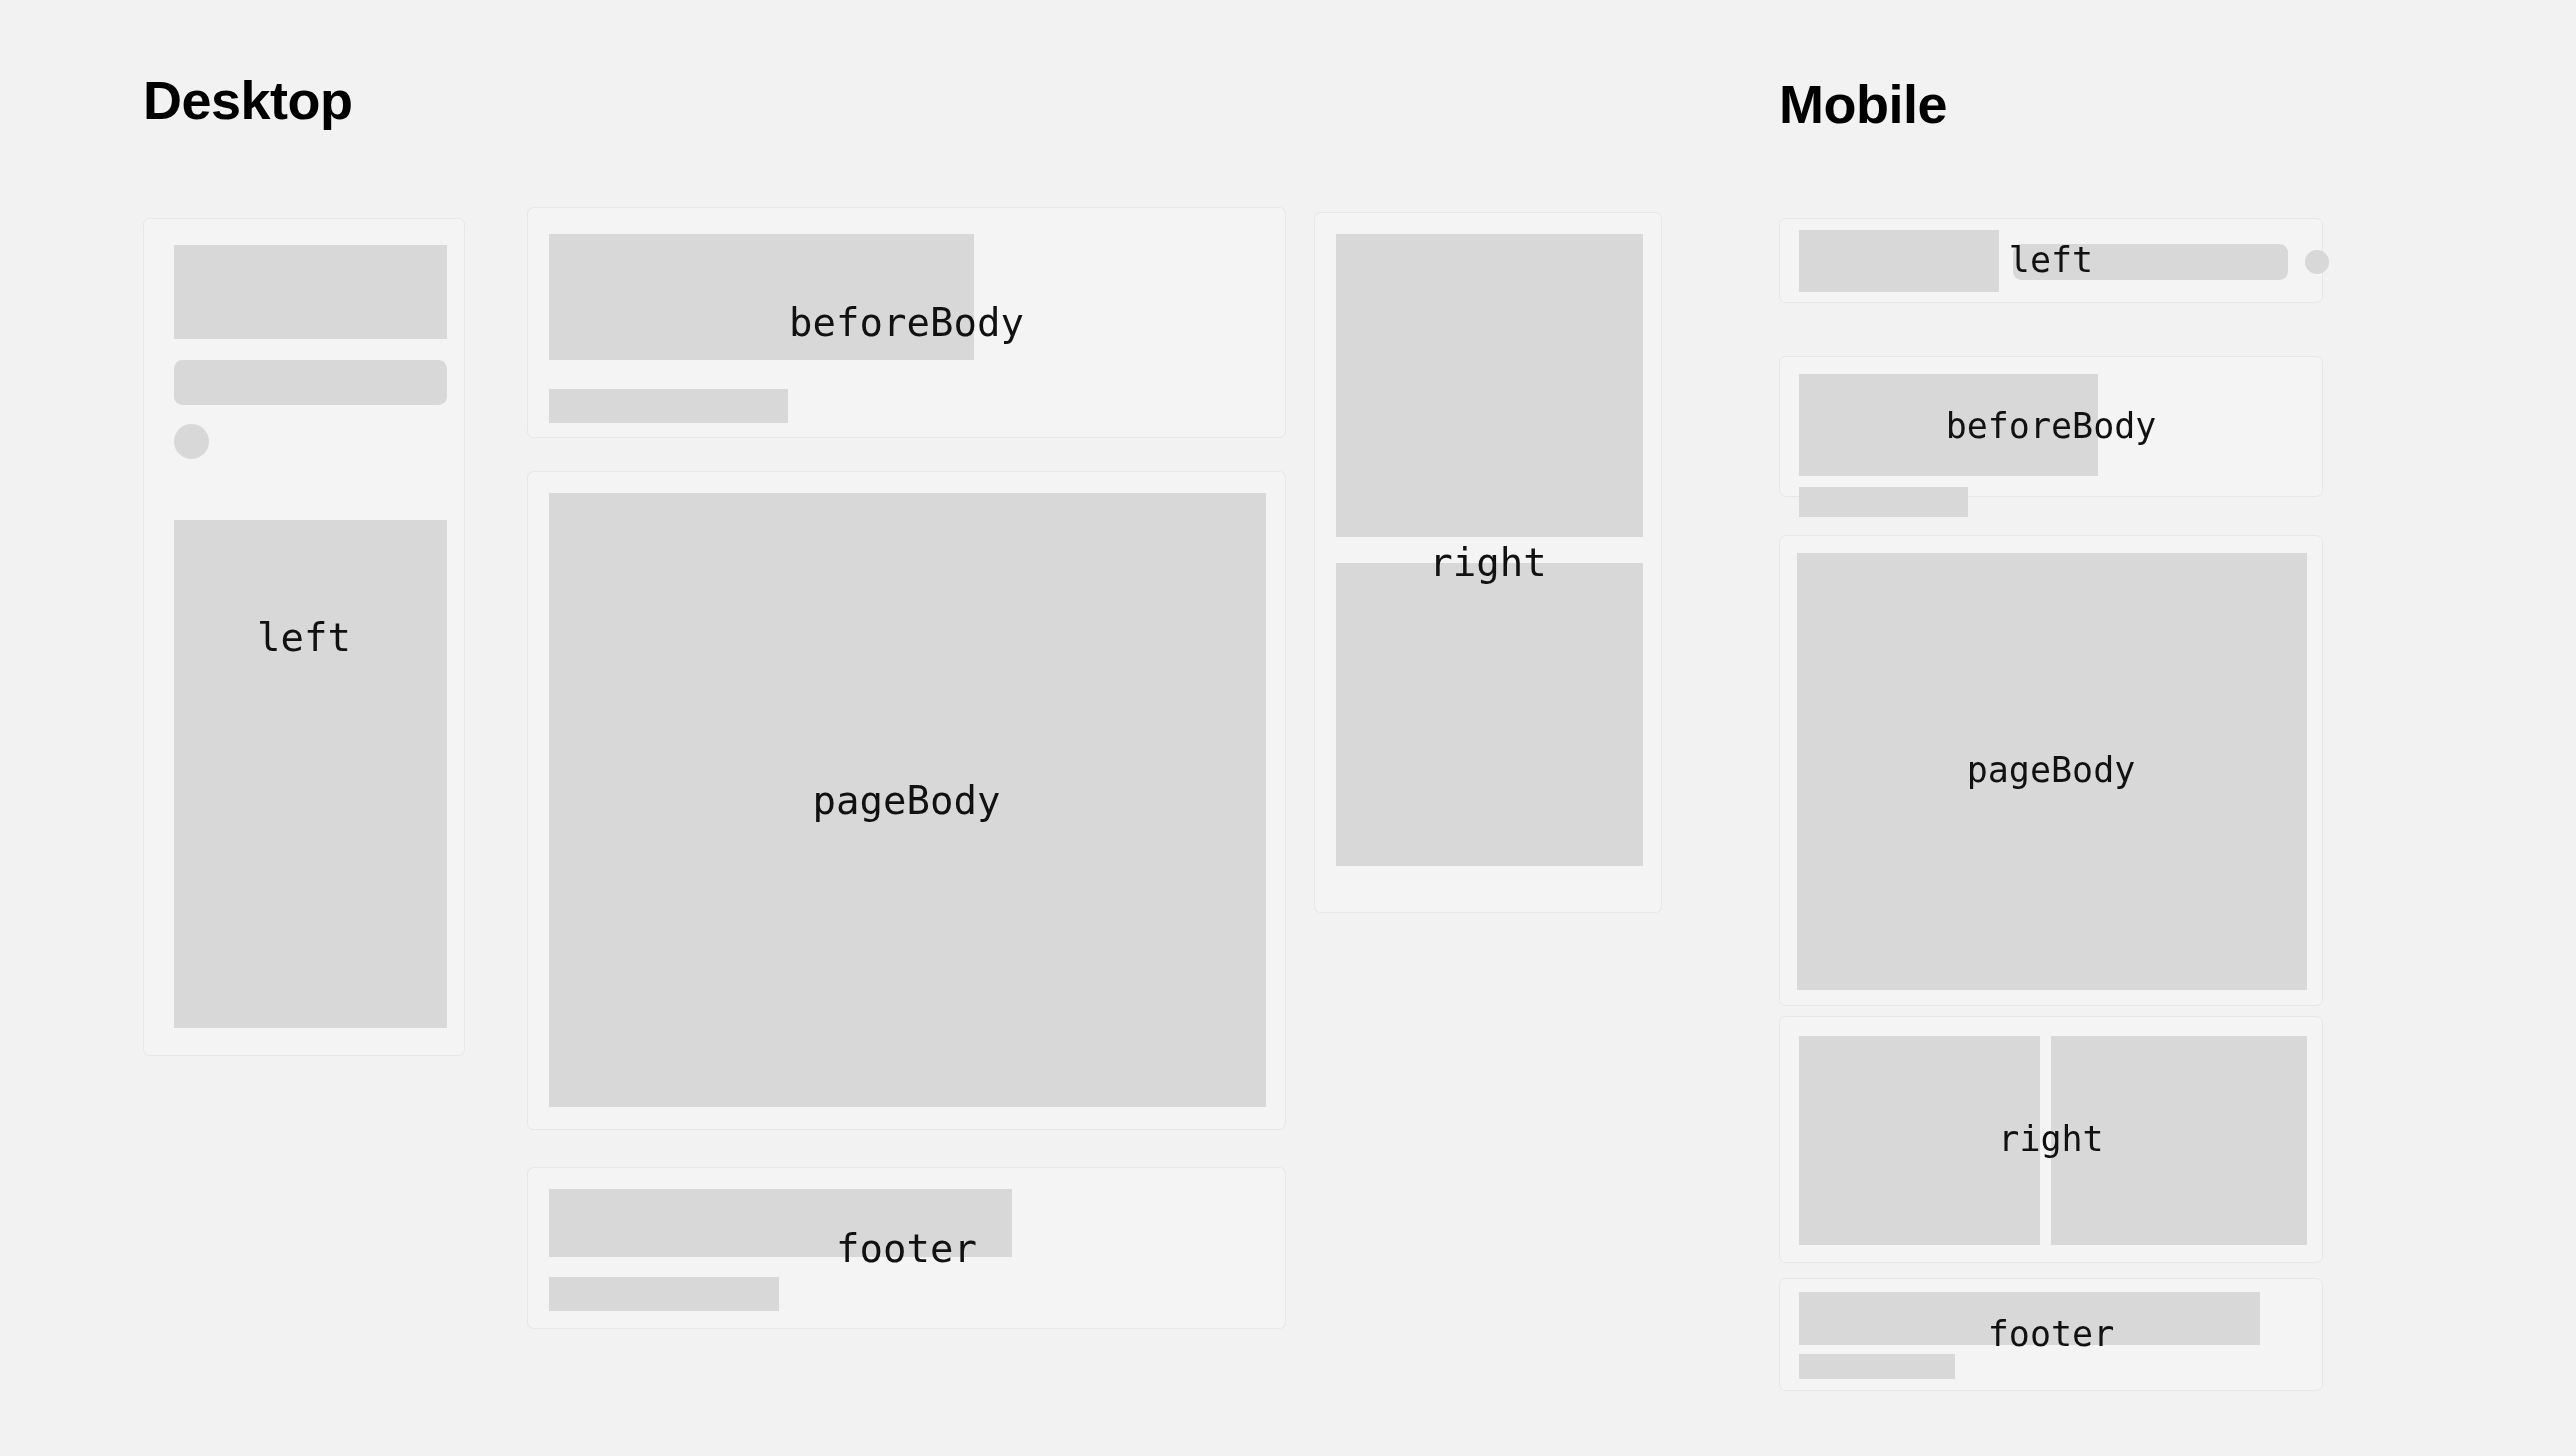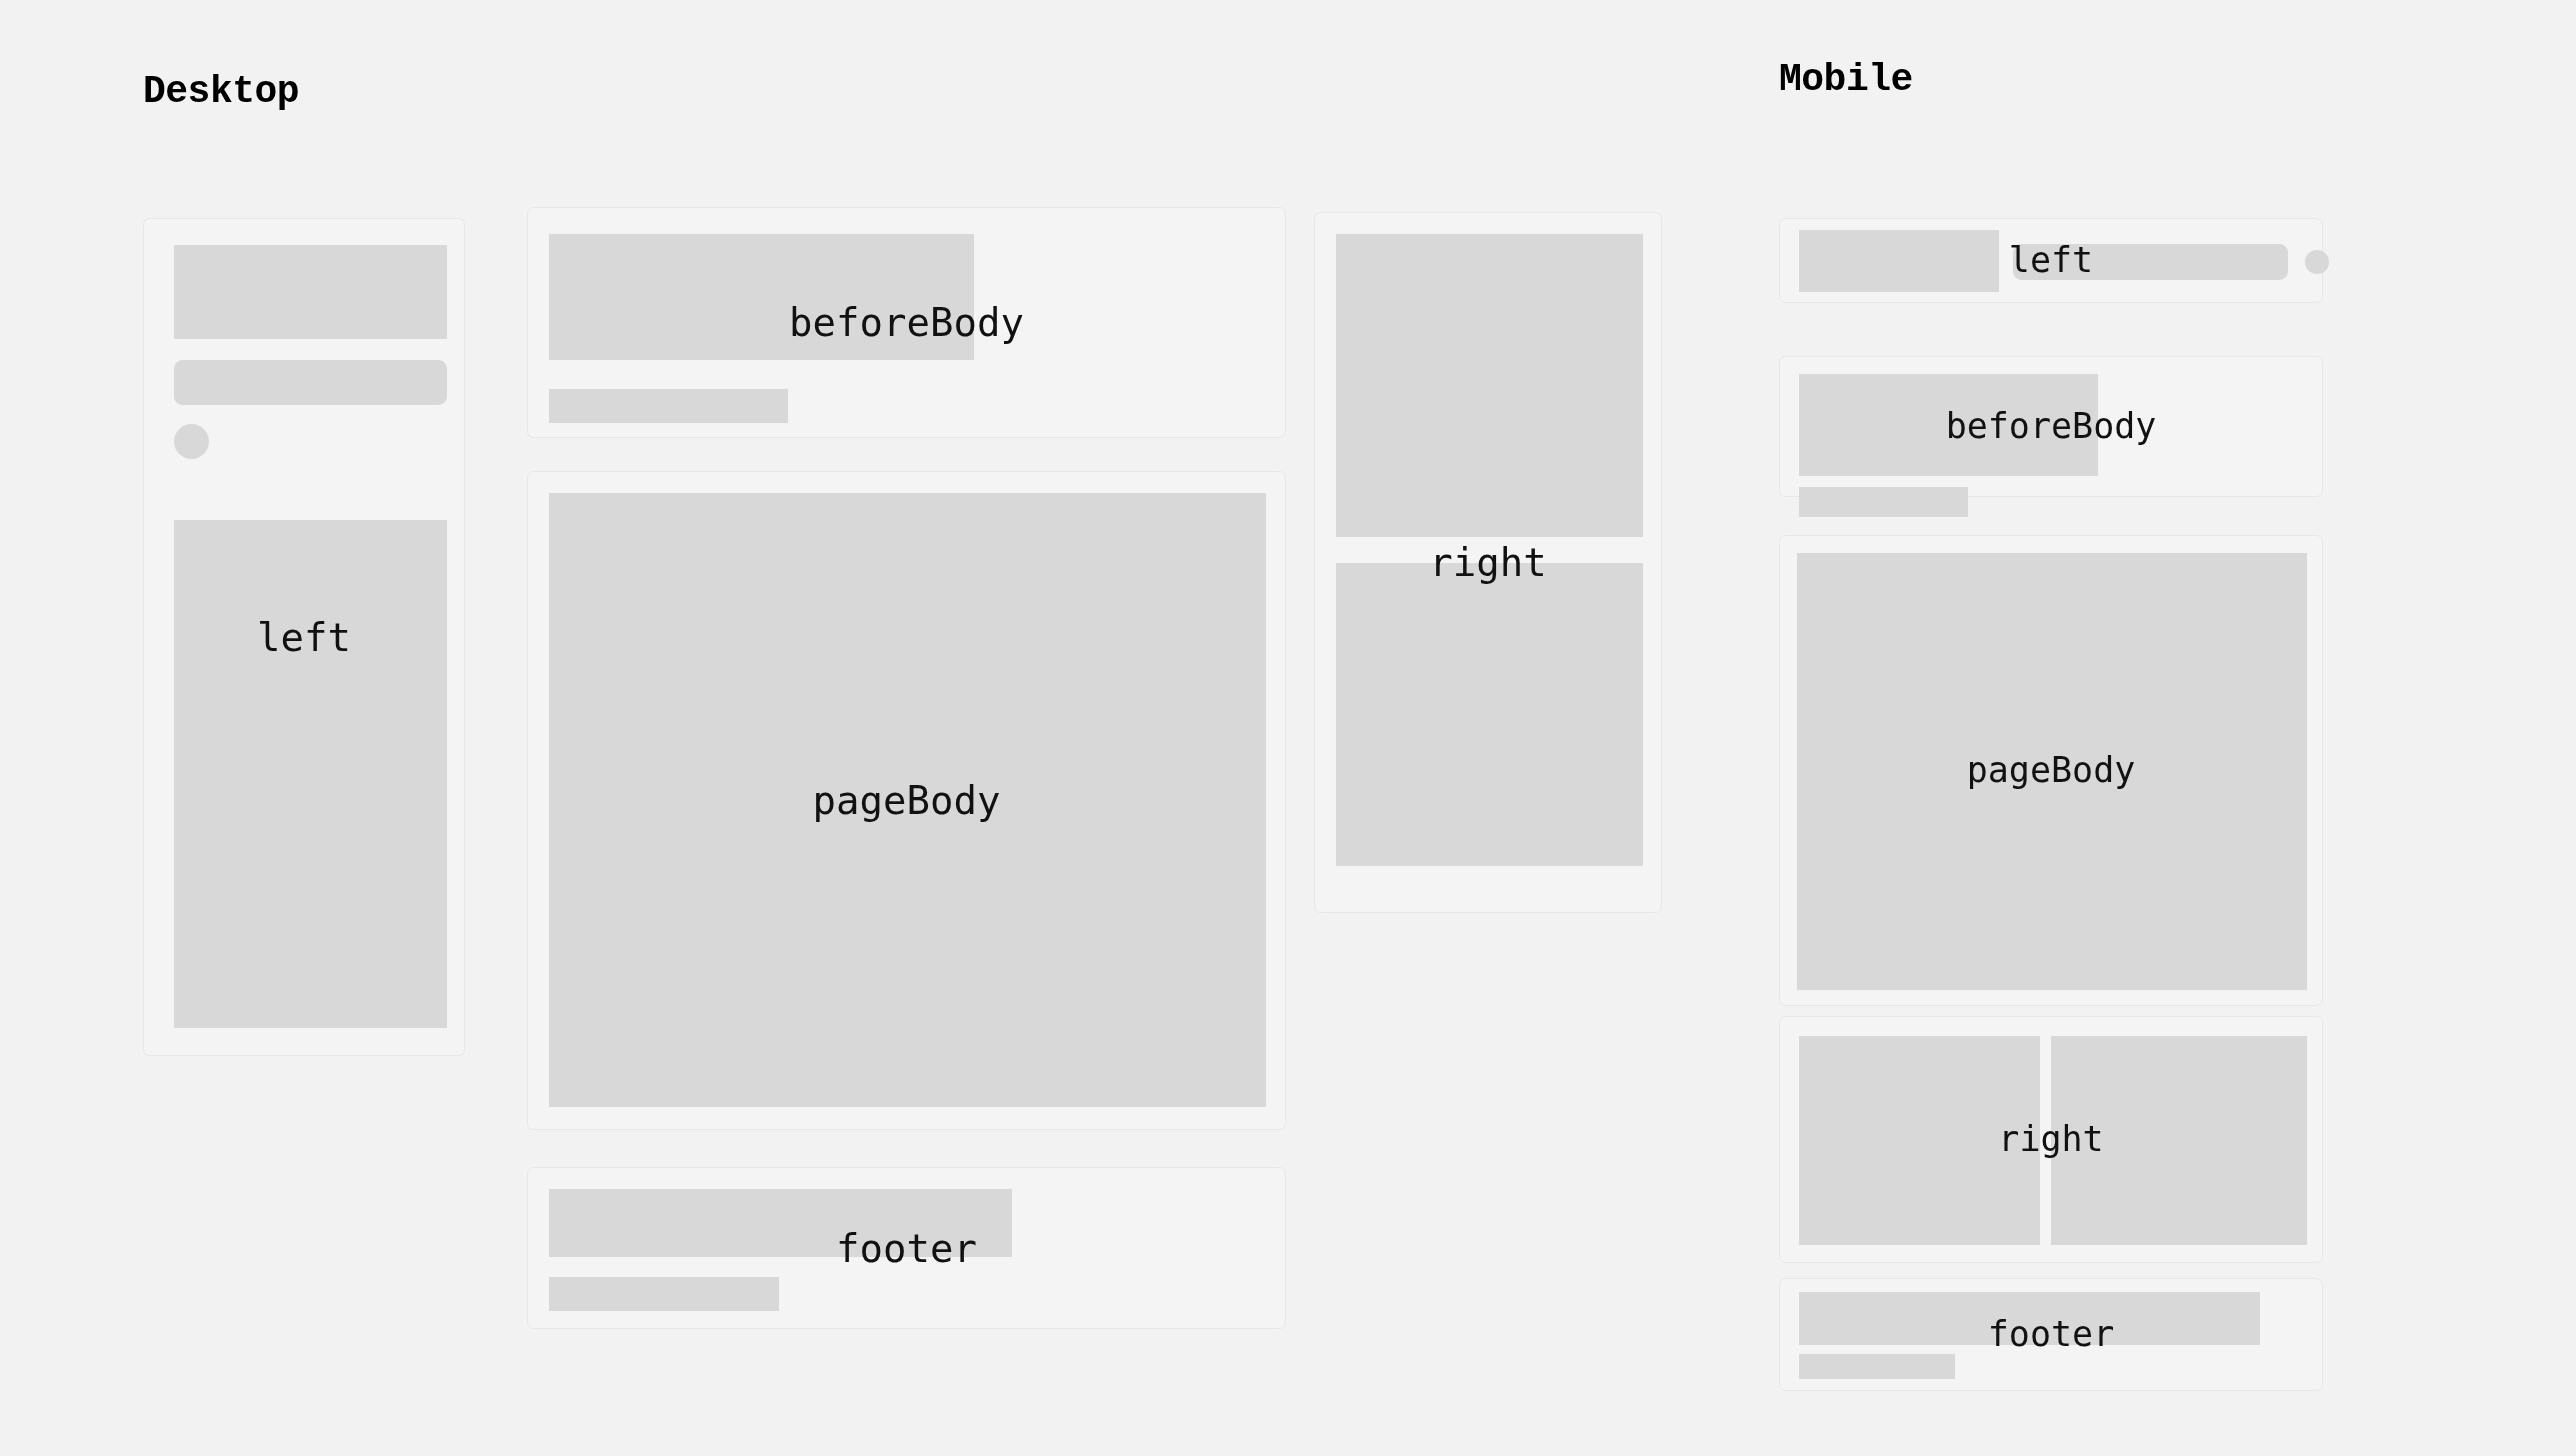--- a/index.html
+++ b/index.html
@@ -17,30 +17,30 @@
   }
 
   .stage {
     position: absolute;
     inset: 0;
   }
 
   
   .section-title {
     position: absolute;
-    font-family: Liberation Mono, monospace;
+    font-family: Liberation Sans, sans-serif;
     font-weight: bold;
-    font-size: 38px;
+    font-size: 54px;
     letter-spacing: -0.5px;
     color: #000000;
     line-height: 1;
     white-space: nowrap;
   }
   #title-desktop { left: 143px; top: 73px; }
-  #title-mobile  { left: 1779px; top: 61px; }
+  #title-mobile  { left: 1779px; top: 77px; }
 
   
   .panel {
     position: absolute;
     background: #f4f4f4;
     border: 1.9px solid #e7e7e7;
     border-radius: 6.6px;
     box-sizing: border-box;
   }
 

